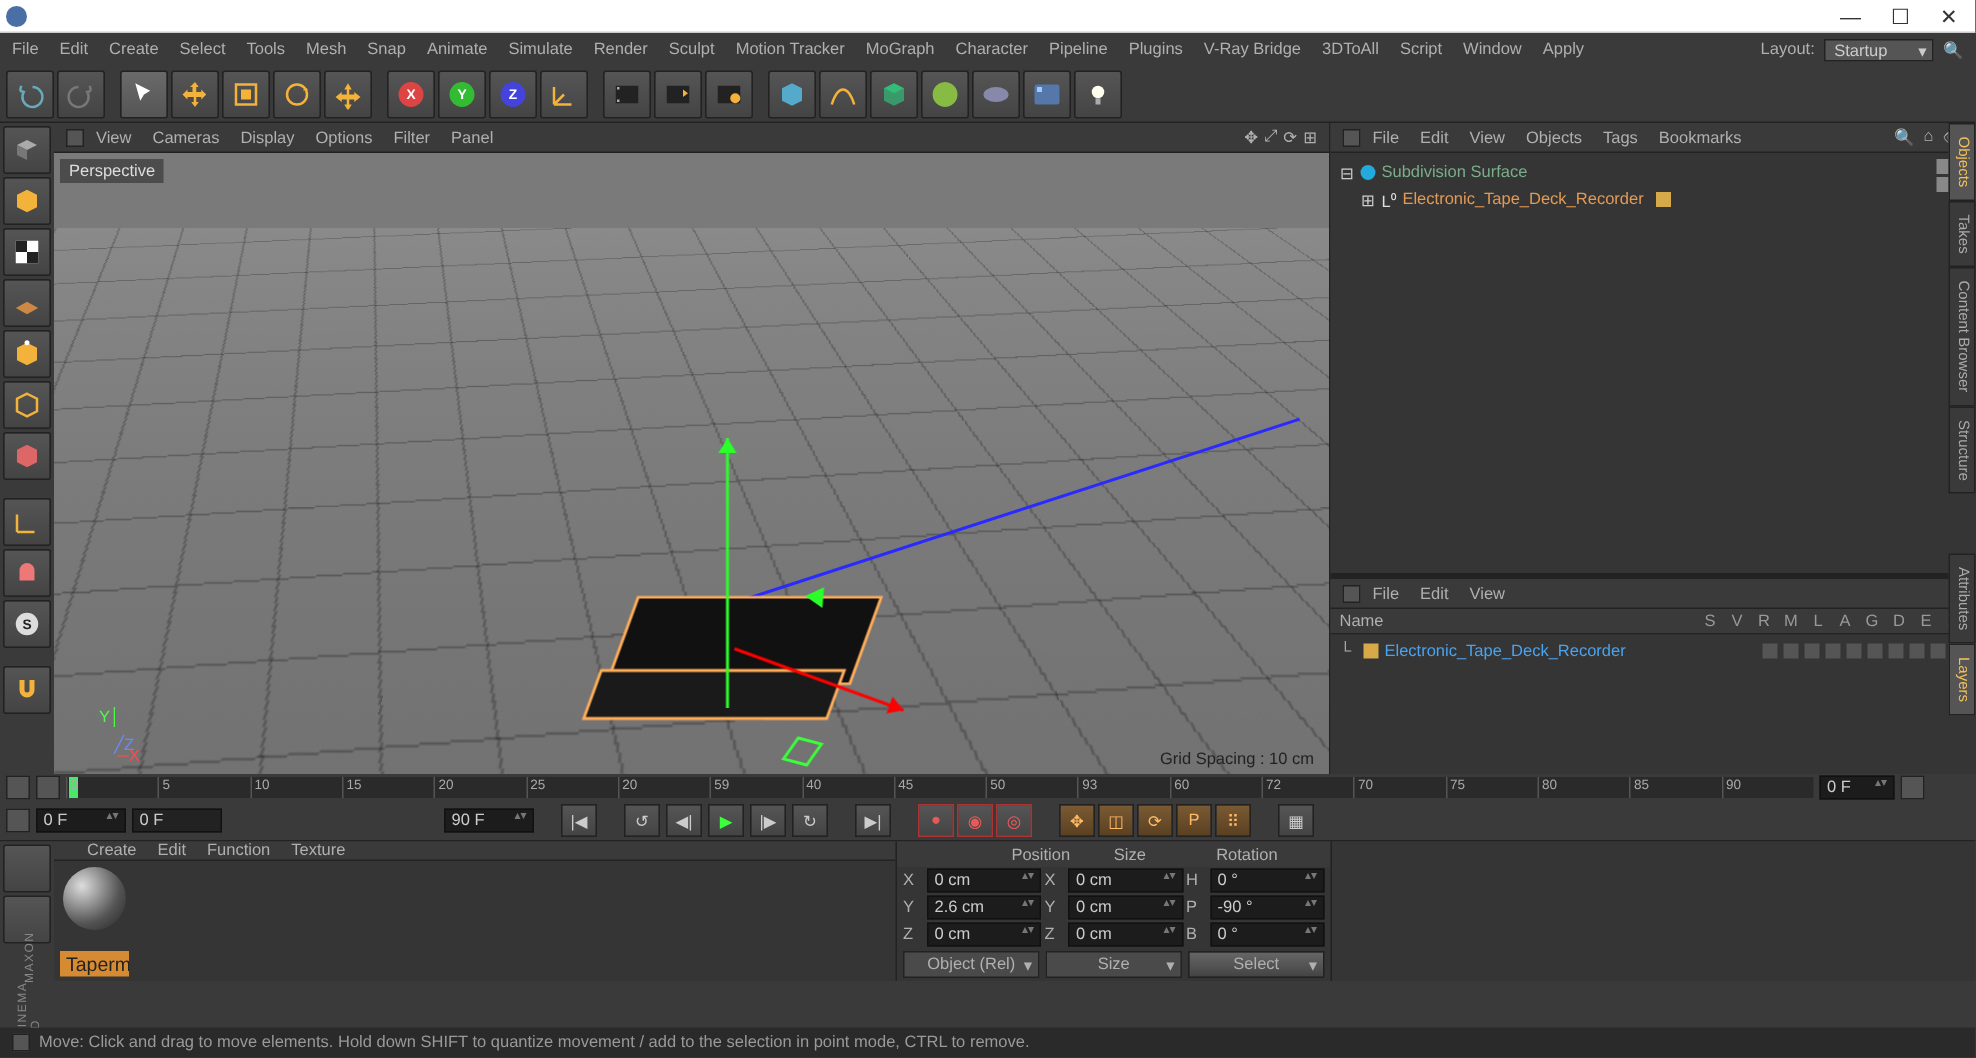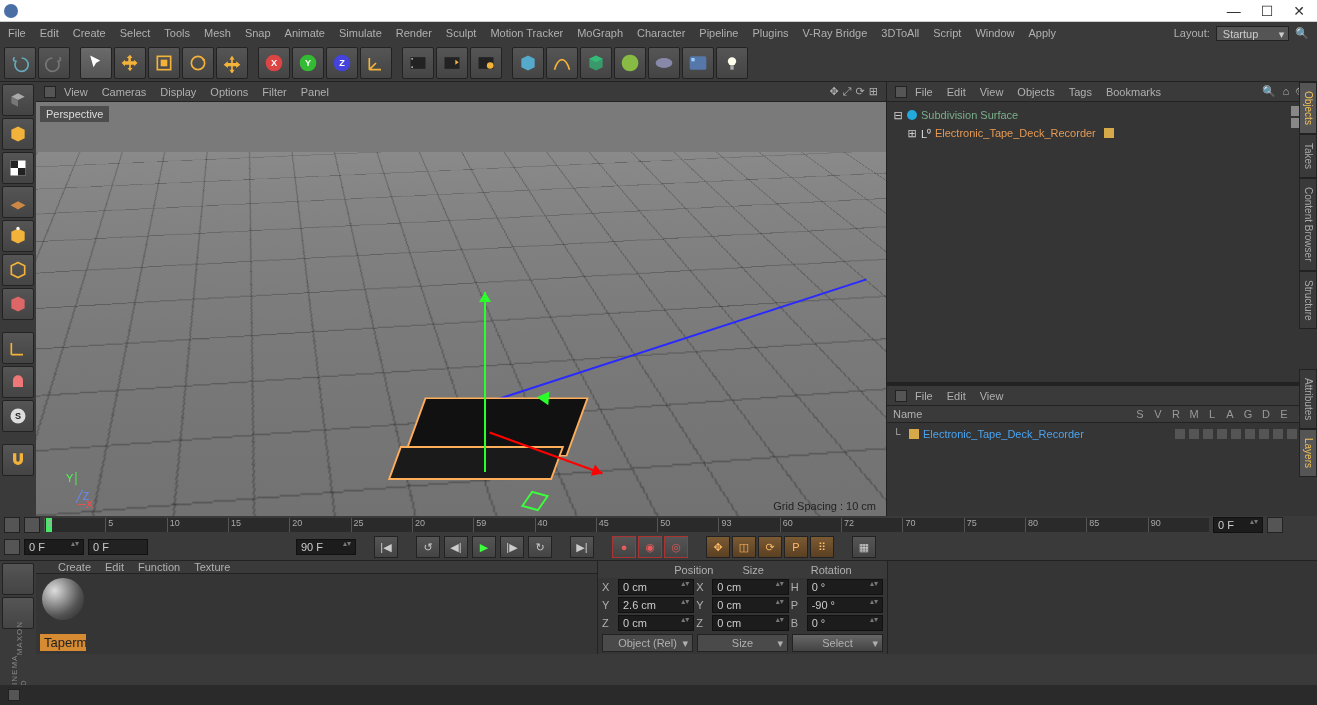--- a/index.html
+++ b/index.html
@@ -675,13 +675,14 @@
   <div class="attr-right"></div>
 </div>
 
 <div class="maxon">
     <span>MAXON</span>
     <span>CINEMA 4D</span>
   </div>
 
 <div class="status-bar">
   <div class="sq"></div>
+  <span>Move: Click and drag to move elements. Hold down SHIFT to quantize movement / add to the selection in point mode, CTRL to remove.</span>
 </div>
 
 </body></html>

